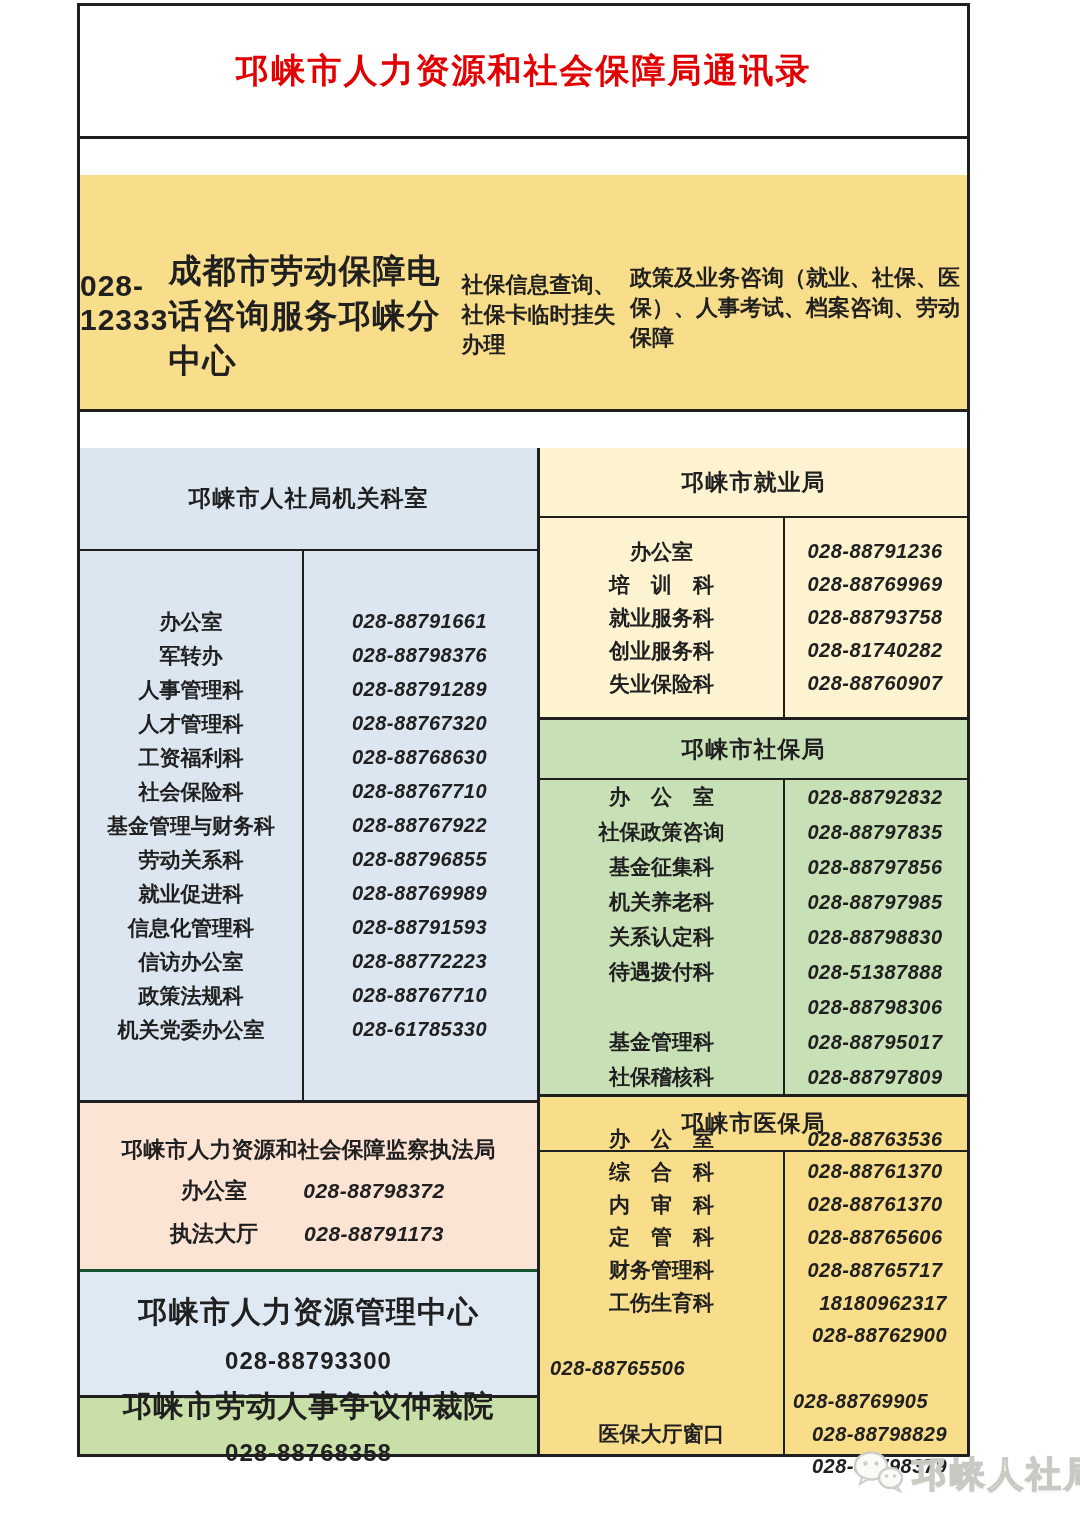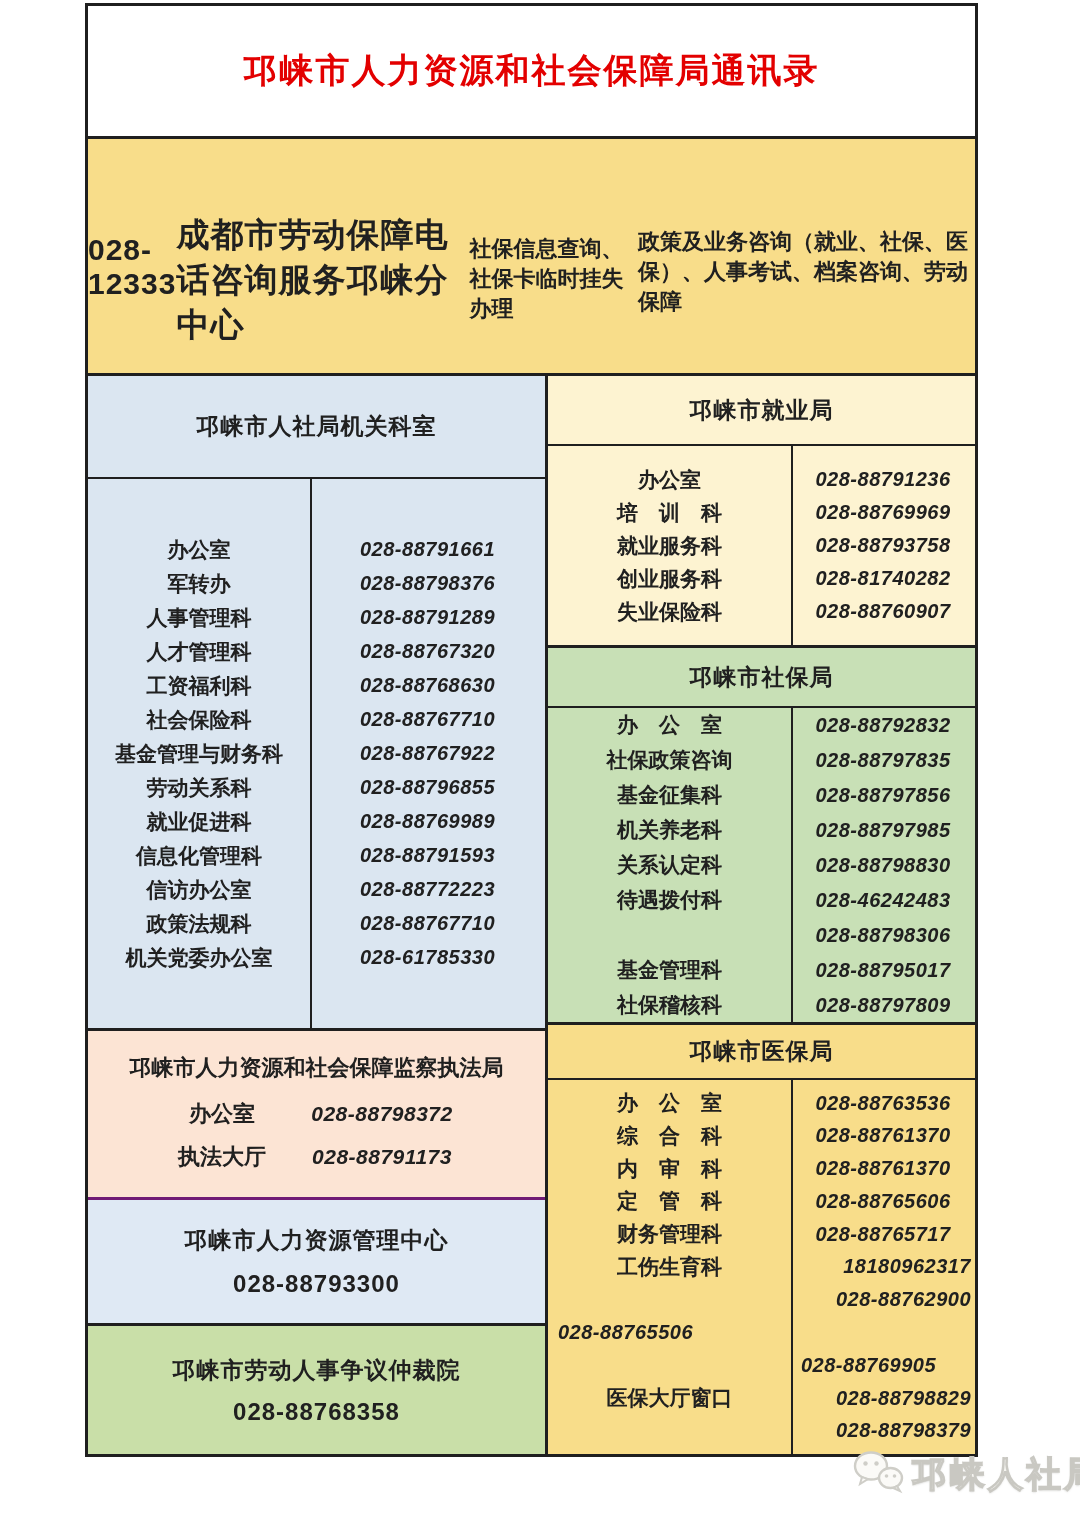--- a/index.html
+++ b/index.html
@@ -2,23 +2,23 @@
 <html><head>
 <meta charset="utf-8">
 <style>
   html,body{margin:0;padding:0;}
   body{
     width:1080px;height:1527px;position:relative;background:#ffffff;
     font-family:"Liberation Sans","DejaVu Sans",sans-serif;
     font-weight:700;color:#202020;overflow:hidden;
   }
   .box{
-    position:absolute;left:85px;top:3px;width:893px;height:1454px;
+    position:absolute;left:77px;top:3px;width:893px;height:1454px;
     border:3px solid #1f1f1f;box-sizing:border-box;background:#fff;
-    display:flex;flex-direction:column;
+    display:flex;flex-direction:column;gap:36px;
   }
   
   .title-block{
     height:133px;flex:none;display:flex;align-items:center;justify-content:center;
     background:#ffffff;border-bottom:3px solid #1f1f1f;box-sizing:border-box;
   }
   .title-block .ttl{font-size:34px;letter-spacing:2px;color:#e30000;}
   
   .hotline{
     height:237px;flex:none;background:#f8dd8a;border-bottom:3px solid #1f1f1f;
@@ -40,38 +40,38 @@
     border-bottom:2px solid #1f1f1f;box-sizing:border-box;font-size:23px;letter-spacing:1px;
   }
   
   .table{flex:1;position:relative;display:flex;flex-direction:column;justify-content:center;min-height:0;}
   .vline{position:absolute;top:0;bottom:0;left:var(--labw);width:2px;background:#1f1f1f;}
   .t-row{display:flex;align-items:center;height:var(--rowh,34px);flex:none;}
   .t-row .cell{display:block;}
   .t-row .label{width:var(--labw);text-align:center;font-size:21px;flex:none;}
   .t-row .phone{flex:1;text-align:center;font-size:20px;letter-spacing:0.5px;padding:0 8px;box-sizing:border-box;font-style:italic;}
   .t-row .phone.align-left{text-align:left;padding-left:10px;}
-  .t-row .phone.align-right{text-align:right;padding-right:4px;}
+  .t-row .phone.align-right{text-align:right;padding-right:20px;}
   
   .sec-org{height:655px;flex:none;background:#dbe6f1;border-bottom:3px solid #1f1f1f;}
   .sec-org .sec-header{height:103px;}
   .sec-org .table{--labw:222px;--rowh:34px;}
   .sec-supervision{
-    height:169px;flex:none;background:#fce4d4;border-bottom:3px solid #701a75;
-    padding-top:22px;
+    height:169px;flex:none;background:#fce4d4;border-bottom:3px solid #14532d;
+    padding-top:32px;
   }
   .sup-title{text-align:center;font-size:22px;flex:none;}
   .sup-table{flex:1;display:flex;flex-direction:column;justify-content:center;padding-bottom:10px;}
   .sup-table .t-row{height:43px;}
   .sup-table .label{margin-left:74px;width:120px;flex:none;text-align:center;font-size:22px;}
   .sup-table .phone{width:200px;flex:none;text-align:center;font-size:21px;}
   .sec-hr{height:126px;flex:none;background:#dfe9f4;border-bottom:3px solid #1f1f1f;
     align-items:center;justify-content:center;gap:14px;}
   .sec-arb{flex:1;background:#c9dfa8;align-items:center;justify-content:center;gap:12px;}
-  .big-title{font-size:23px;letter-spacing:1px;}
+  .big-title{font-size:30px;letter-spacing:1px;}
   .big-phone{font-size:24px;letter-spacing:1px;}
   
   .sec-employment{height:272px;flex:none;background:#fdf3d1;border-bottom:3px solid #1f1f1f;}
   .sec-employment .sec-header{height:70px;}
   .sec-employment .table{--labw:243px;--rowh:33px;}
   .sec-social{height:377px;flex:none;background:#c8e0b6;border-bottom:3px solid #1f1f1f;}
   .sec-social .sec-header{height:60px;}
   .sec-social .table{--labw:243px;--rowh:35px;}
   .sec-medical{flex:1;background:#f8dd8a;}
   .sec-medical .sec-header{height:55px;}
@@ -246,21 +246,21 @@
             <div class="t-row">
               <span class="cell label">机关养老科</span>
               <span class="cell phone">028-88797985</span>
             </div>
             <div class="t-row">
               <span class="cell label">关系认定科</span>
               <span class="cell phone">028-88798830</span>
             </div>
             <div class="t-row">
               <span class="cell label">待遇拨付科</span>
-              <span class="cell phone">028-46242483</span>
+              <span class="cell phone">028-51387888</span>
             </div>
             <div class="t-row">
               <span class="cell label"></span>
               <span class="cell phone">028-88798306</span>
             </div>
             <div class="t-row">
               <span class="cell label">基金管理科</span>
               <span class="cell phone">028-88795017</span>
             </div>
             <div class="t-row">

